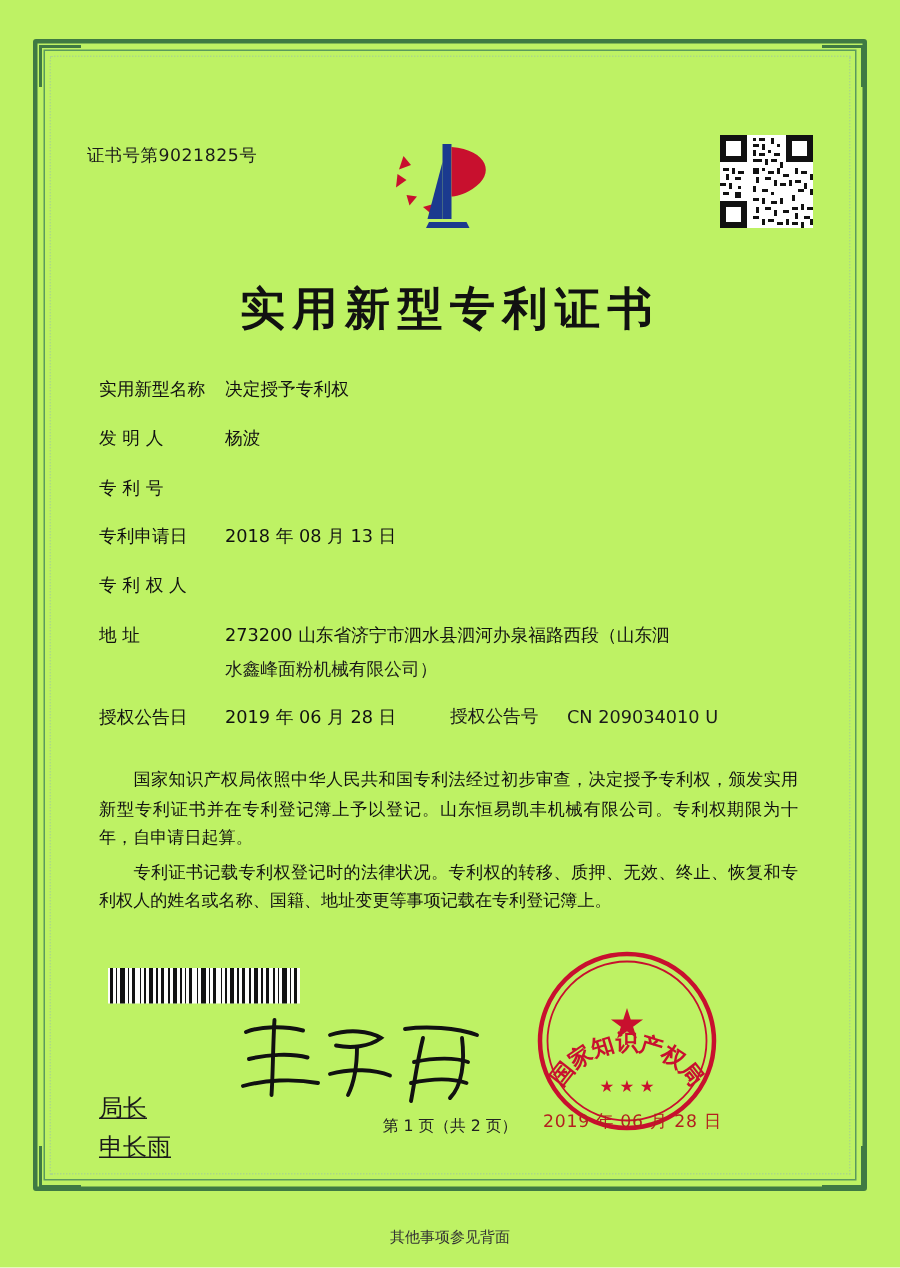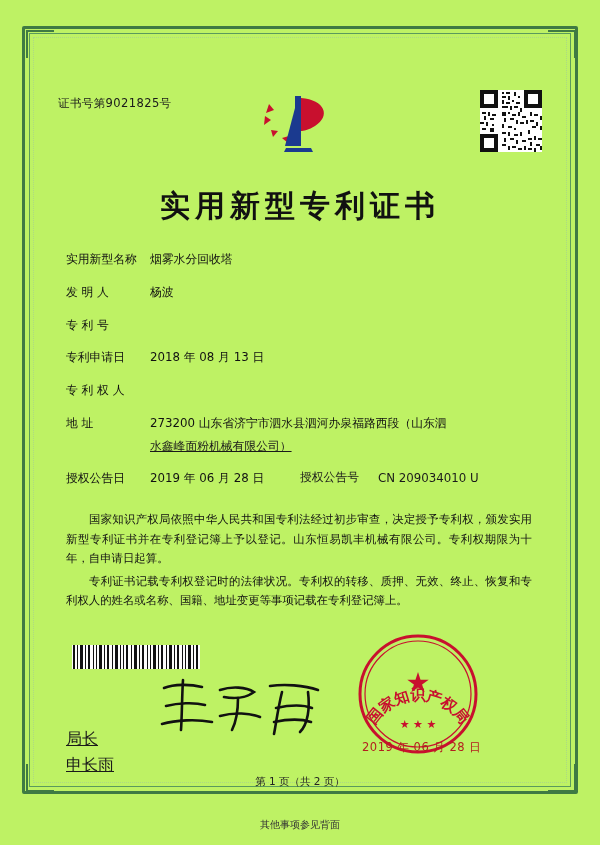--- a/index.html
+++ b/index.html
@@ -171,21 +171,21 @@
   .seal-date {
     position: absolute;
     left: 362px; top: 740px;
     font-size: 11.5px;
     color: #b3201f;
     letter-spacing: .5px;
   }
 
   .page-num {
     position: absolute;
-    left: 0; top: 775px;
+    left: 0; top: 744px;
     width: 600px;
     text-align: center;
     font-size: 10.5px;
     color: #222;
   }
   .footnote {
     position: absolute;
     left: 0; top: 818px;
     width: 600px;
     text-align: center;
@@ -295,21 +295,21 @@
         <rect x="30" y="28" width="1" height="2"></rect>
     </g>
   </svg>
 
   <div class="title">实用新型专利证书</div>
 
   <div class="fields">
 
     <div class="row">
       <div class="label">实用新型名称</div>
-      <div class="value">烟雾水分回收塔</div>
+      <div class="value">决定授予专利权</div>
     </div>
 
     <div class="row">
       <div class="label">发 明 人</div>
       <div class="value">杨波</div>
     </div>
 
     <div class="row">
       <div class="label">专 利 号</div>
     </div>
@@ -320,21 +320,21 @@
     </div>
 
     <div class="row">
       <div class="label">专 利 权 人</div>
     </div>
 
     <div class="row">
       <div class="label">地          址</div>
       <div class="value">273200  山东省济宁市泗水县泗河办泉福路西段（山东泗</div>
     </div>
-    <div class="addr-second" style="margin-top:-10px;margin-bottom:14px;text-decoration:underline;">水鑫峰面粉机械有限公司）</div>
+    <div class="addr-second" style="margin-top:-10px;margin-bottom:14px;">水鑫峰面粉机械有限公司）</div>
 
     <div class="row two">
       <div class="label">授权公告日</div>
       <div class="value">2019 年 06 月 28 日</div>
       <div class="label2">授权公告号</div>
       <div class="value2">CN 209034010 U</div>
     </div>
 
   </div>
 

